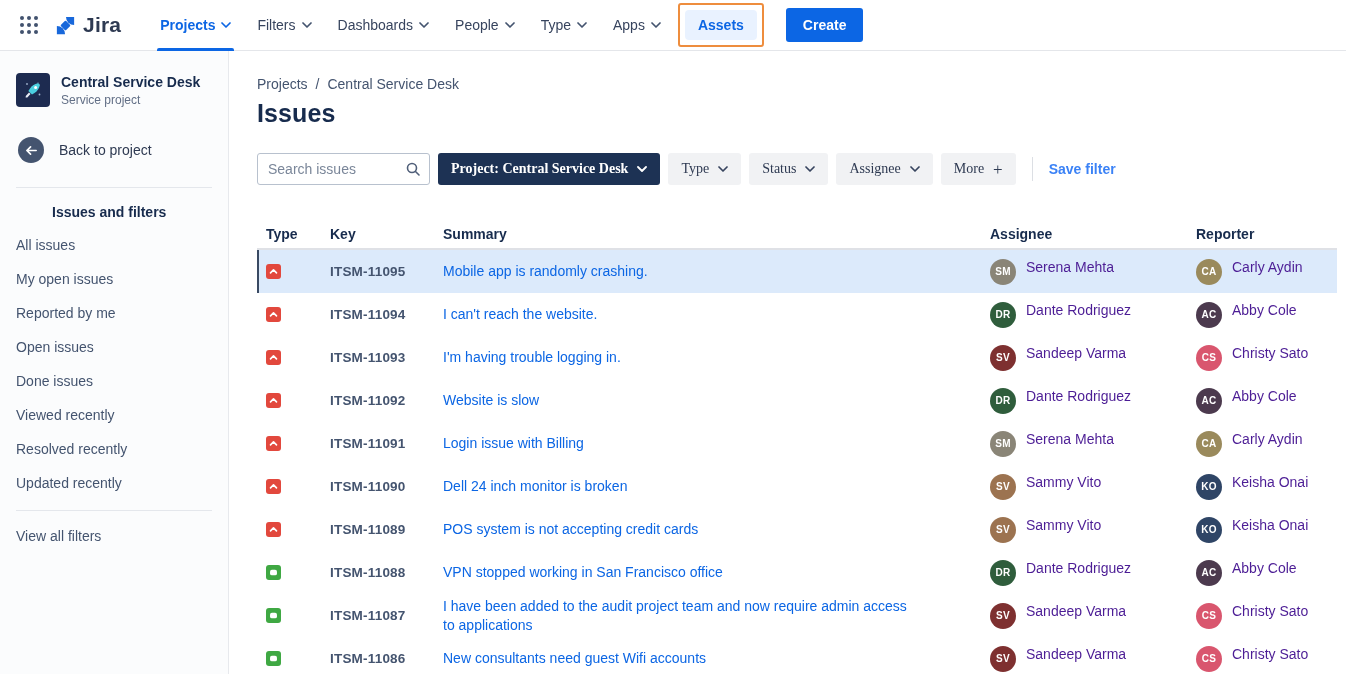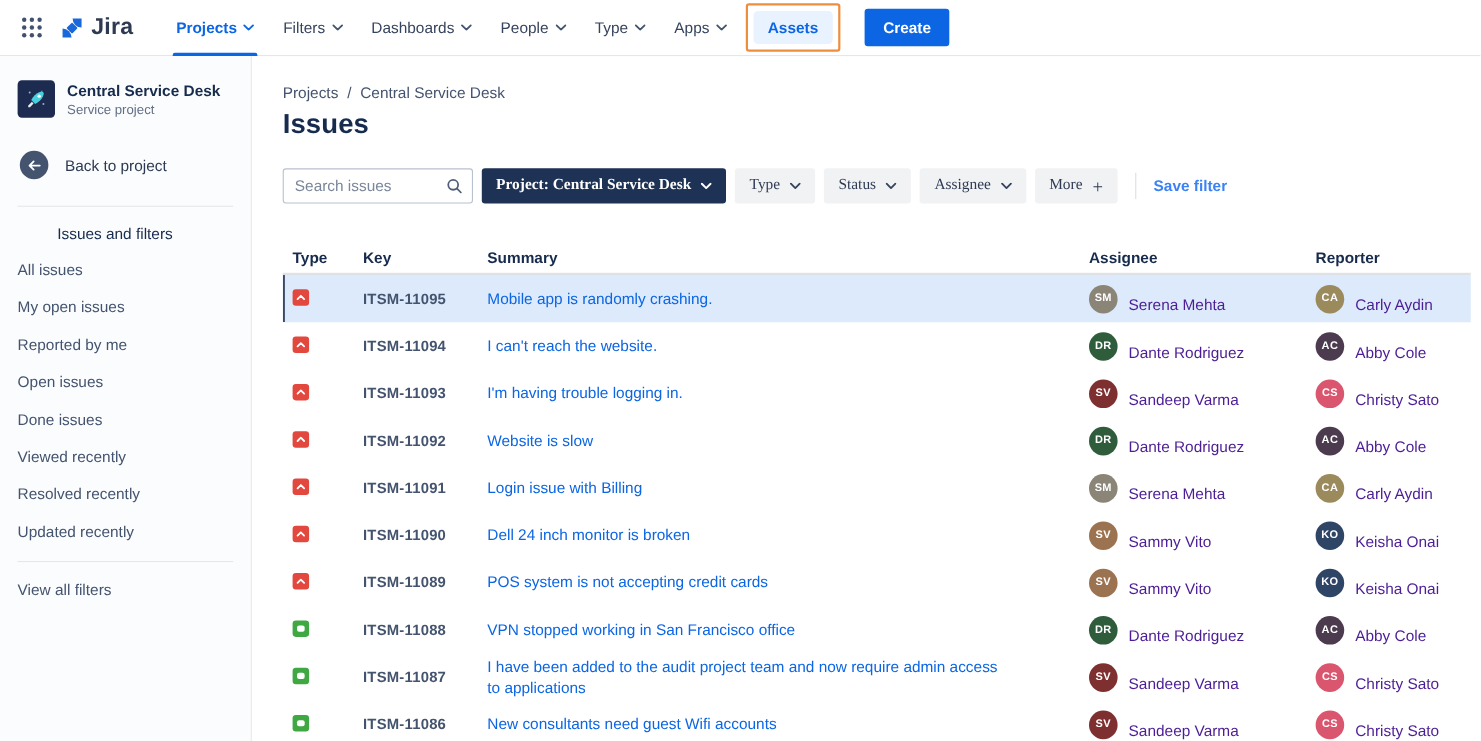--- a/index.html
+++ b/index.html
@@ -37,21 +37,21 @@
   .project-head { display:flex; align-items:center; gap:11px; margin-bottom:30px; }
   .project-avatar { width:34px; height:34px; border-radius:4px; background:#1D2B50;
     display:flex; align-items:center; justify-content:center; flex:0 0 34px; }
   .project-name { font-size:14px; font-weight:700; color:#172B4D; line-height:17px; }
   .project-type { font-size:12px; color:#626F86; margin-top:2px; }
   .back-row { display:flex; align-items:center; gap:15px; margin:0 0 24px 2px; cursor:pointer; }
   .back-circle { width:26px; height:26px; border-radius:50%; background:#44546F;
     display:flex; align-items:center; justify-content:center; }
   .back-label { font-size:14px; font-weight:500; color:#2E3A52; }
   .side-divider { border:none; border-top:1px solid #E4E7EC; margin:0 0 16px 0; }
-  .section-title { font-size:14px; font-weight:400; color:#172B4D; margin:2px 0 8px 0;padding-left:36px; }
+  .section-title { font-size:14px; font-weight:700; color:#172B4D; margin:2px 0 8px 0;padding-left:36px; }
   .side-item { display:block; padding:9px 0; font-size:14px; color:#44546F;
     text-decoration:none; cursor:pointer; }
   .side-divider2 { border:none; border-top:1px solid #E4E7EC; margin:10px 0 8px 0; }
 
   
   .breadcrumb { display:flex; align-items:center; gap:8px; font-size:14px; color:#44546F; }
   .breadcrumb a { color:#44546F; text-decoration:none; cursor:pointer; }
   .page-title { font-size:25px; font-weight:700; color:#172B4D; margin-top:7px; letter-spacing:.1px; }
 
   
@@ -80,21 +80,21 @@
   .c-reporter { flex:1; }
   .trow { display:flex; align-items:center; min-height:43px; cursor:pointer; }
   .trow.selected { background:#DCEAFB; box-shadow:inset 2px 0 0 #3A4A63; }
   .type-badge { width:15px; height:15px; border-radius:3px; display:inline-flex;
     align-items:center; justify-content:center; }
   .type-badge.incident { background:#E2483D; }
   .type-badge.request { background:#3FA843; }
   .key-text { font-size:13.5px; font-weight:600; color:#44546F; letter-spacing:.2px; }
   .summary-link { font-size:14px; color:#0C66E4; text-decoration:none; line-height:19px;
     display:inline-block; max-width:478px; }
-  .person { display:flex; align-items:flex-end; gap:10px; }
+  .person { display:flex; align-items:flex-start; gap:10px; }
   .avatar { width:26px; height:26px; border-radius:50%; color:#fff; font-size:10px;
     font-weight:700; display:inline-flex; align-items:center; justify-content:center;
     flex:0 0 26px; letter-spacing:.3px; }
   .person-name { font-size:14px; color:#4c1d95; }
 </style>
 </head>
 <body>
 
 <nav class="topnav">
   <div class="brand">

